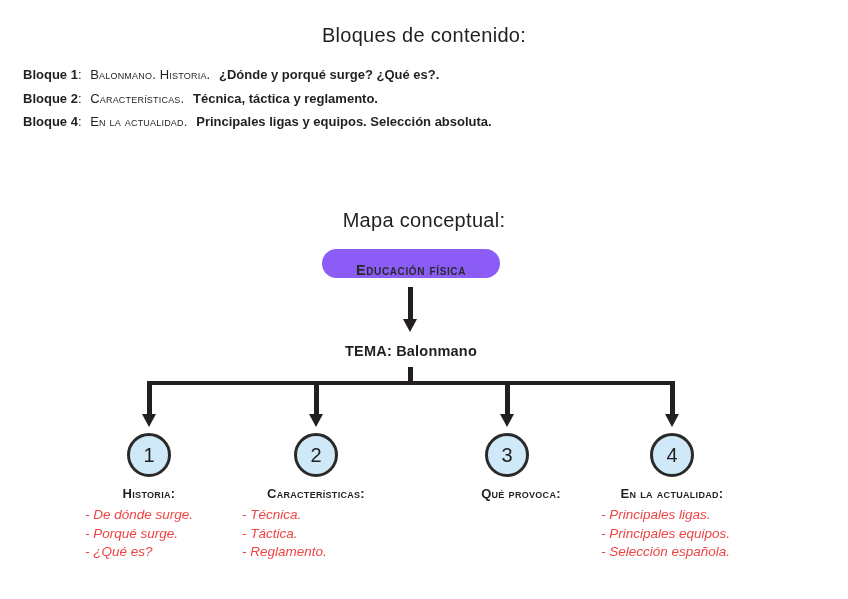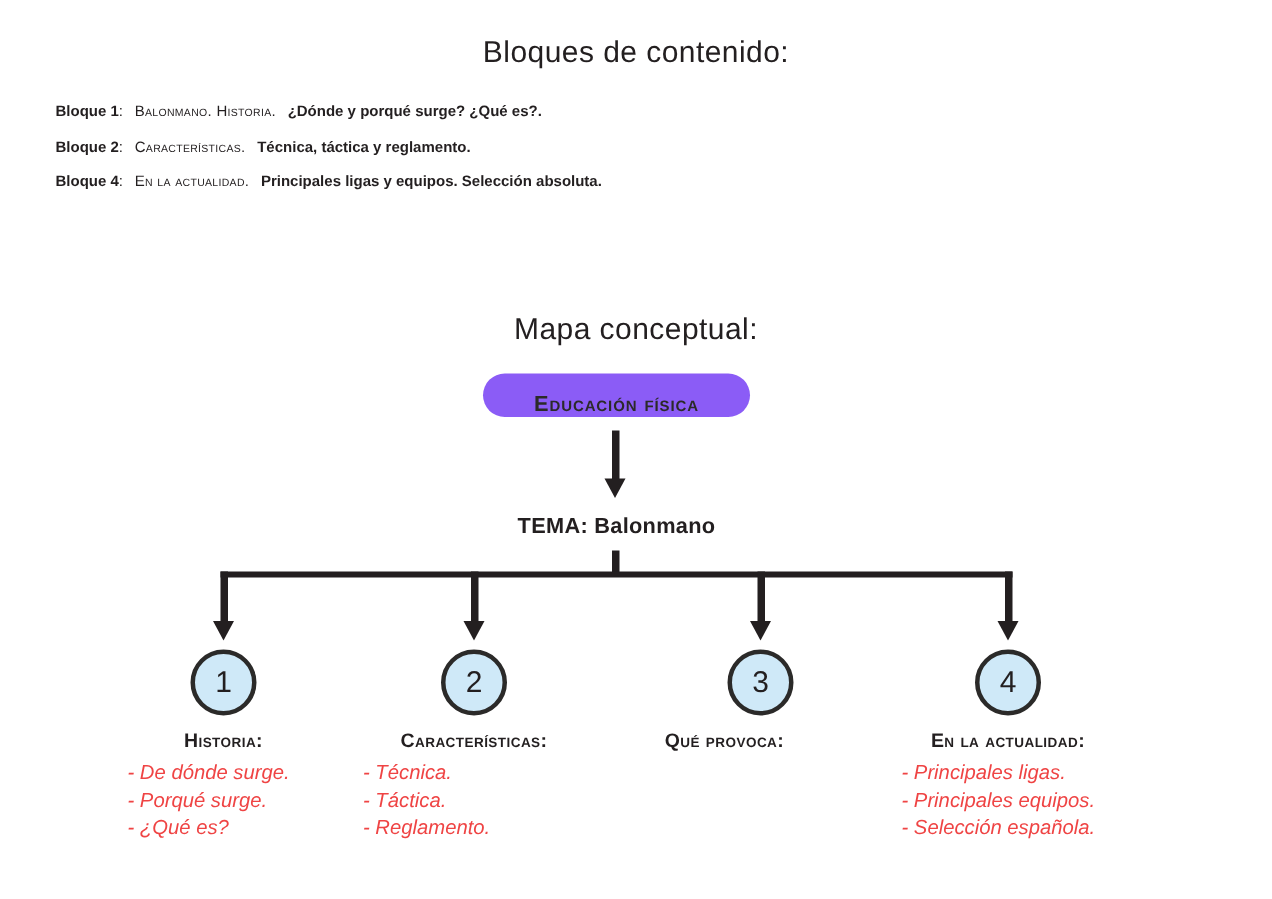--- a/index.html
+++ b/index.html
@@ -22,22 +22,22 @@
     font-weight: 400;
     letter-spacing: 0.3px;
     margin: 0;
   }
   .t-bloques { top: 24px; }
   .t-mapa   { top: 209px; }
 
   
   .bloque-list {
     position: absolute;
-    left: 37px; top: 63px;
-    font-size: 10px;
+    left: 23px; top: 63px;
+    font-size: 13px;
     line-height: 23.6px;
     white-space: nowrap;
   }
   .b-label { font-weight: 700; }
   .b-colon { font-weight: 400; margin-right: 5px; }
   .b-sc    { font-variant: small-caps; font-weight: 400; margin-right: 5px; letter-spacing: 0.2px; }
   .b-bold  { font-weight: 700; }
 
   
   .root-box {
@@ -116,21 +116,21 @@
   .c4 { left: 650px; }
 
   
   .col {
     position: absolute;
     top: 486px;
     width: 190px;
   }
   .col1 { left: 54px;  }
   .col2 { left: 221px; }
-  .col3 { left: 388px; }
+  .col3 { left: 426px; }
   .col4 { left: 577px; }
   .col-header {
     text-align: center;
     font-variant: small-caps;
     font-weight: 700;
     font-size: 13px;
     letter-spacing: 0.3px;
     margin-bottom: 5px;
   }
   .col-items {

